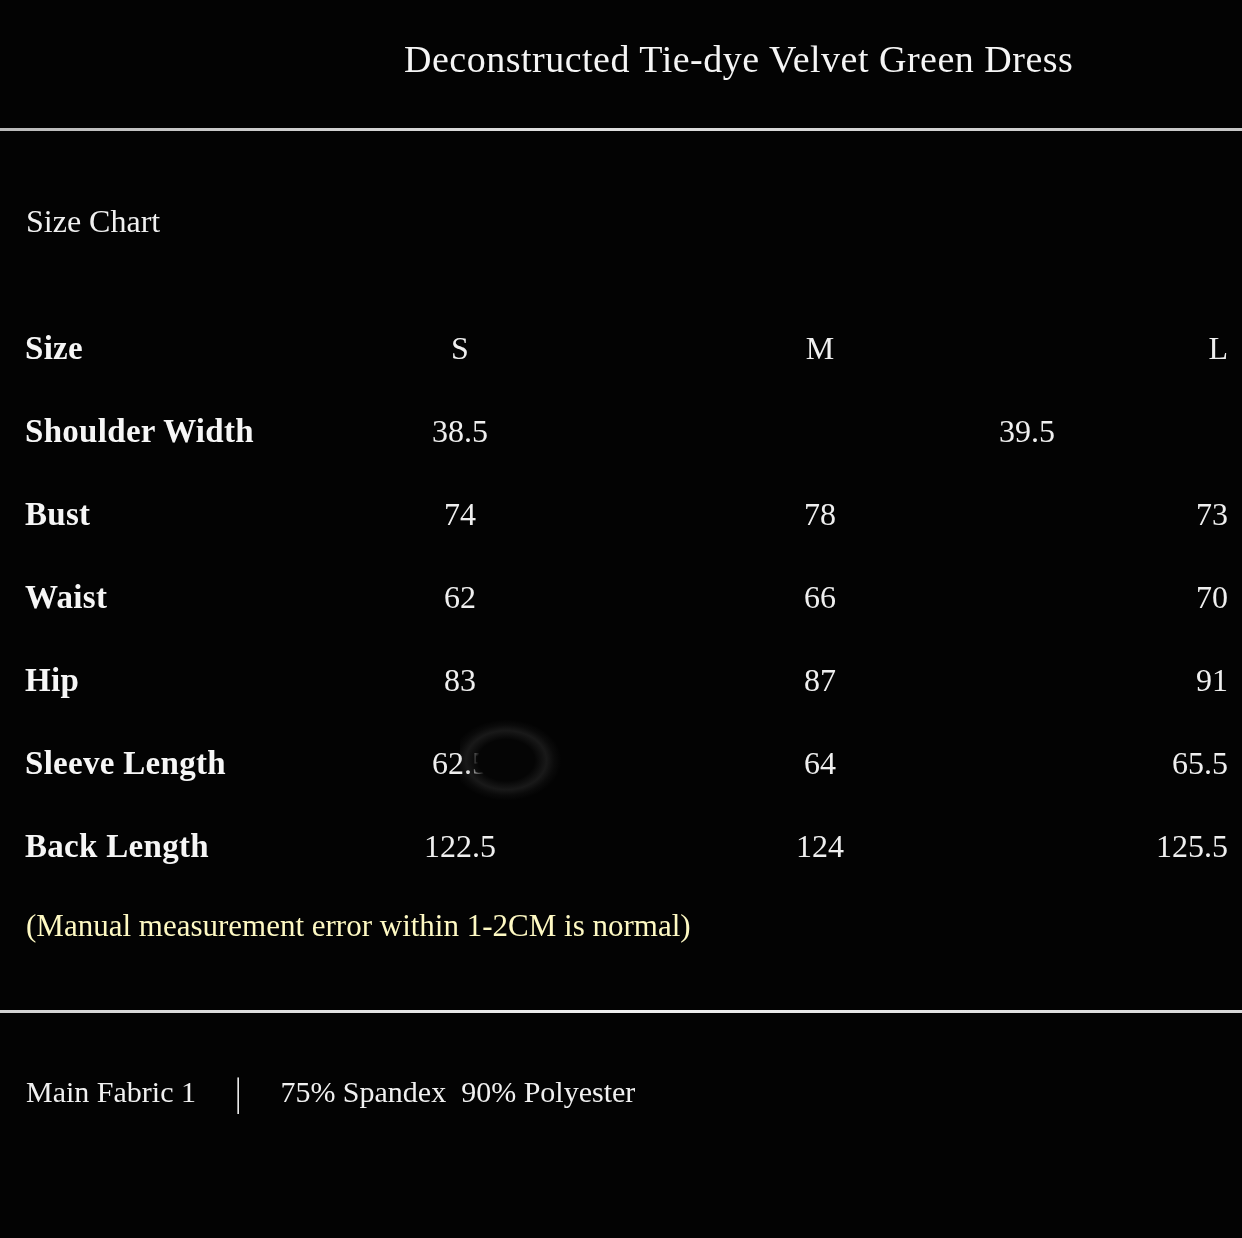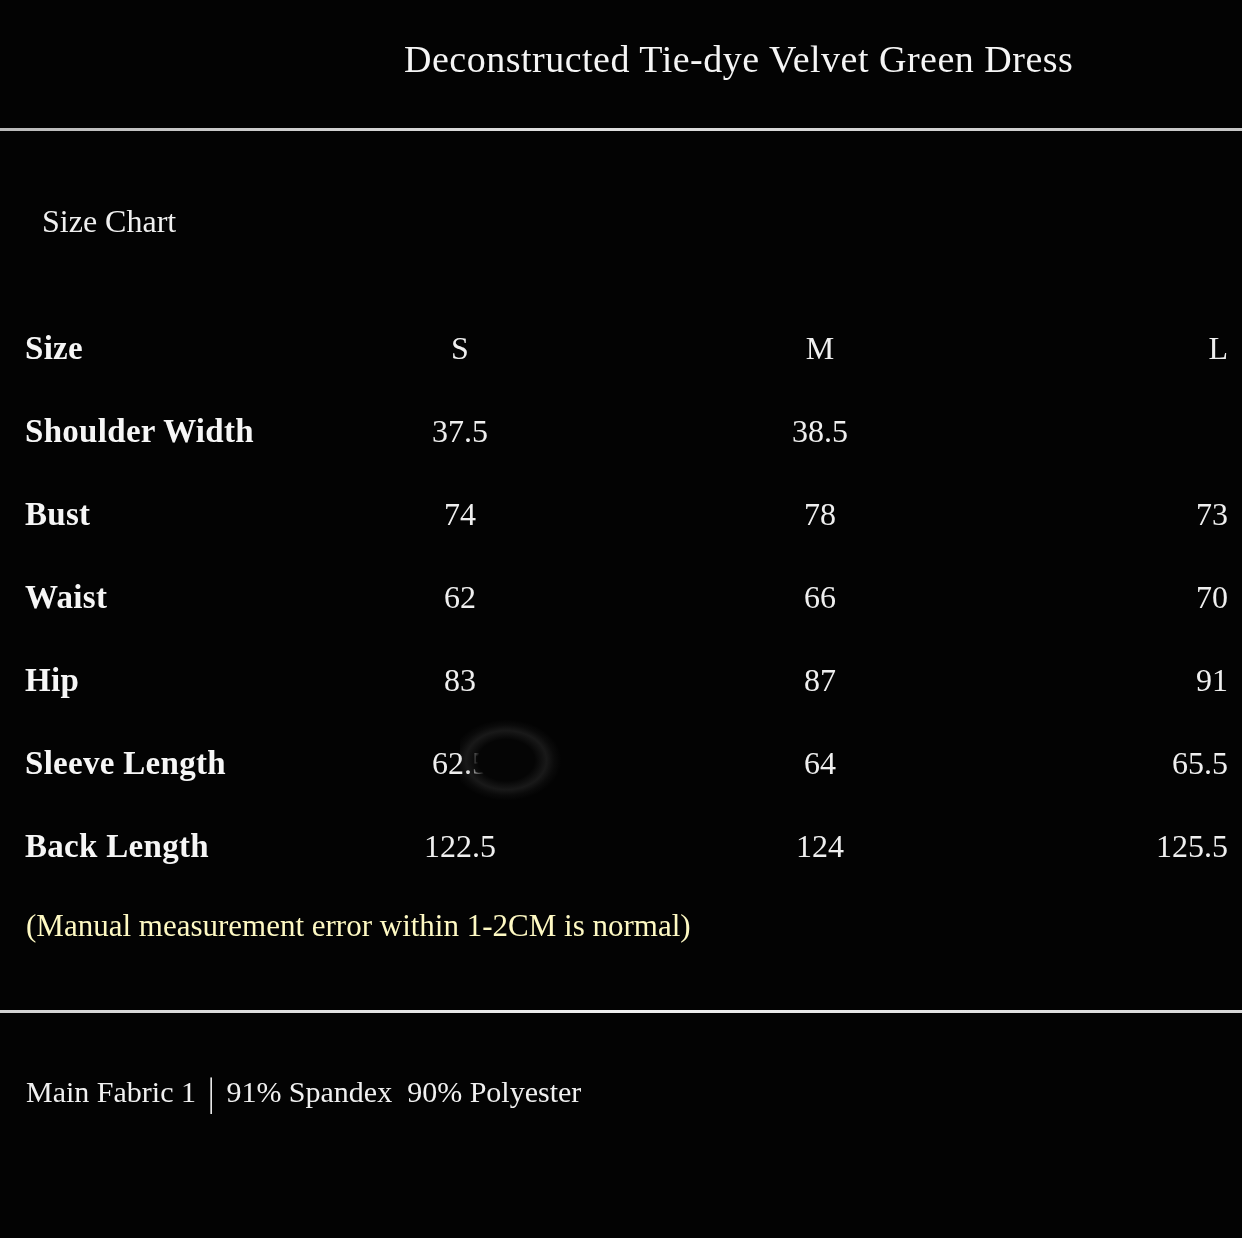--- a/index.html
+++ b/index.html
@@ -46,21 +46,20 @@
   }
 
   
   .section-title {
     position: absolute;
     left: 26px;
     top: 203px;
     font-size: 32px;
     font-weight: 400;
     color: #f0f0f0;
-    margin-left: 16px;
   }
 
   
   .size-table {
     position: absolute;
     left: 0;
     top: 307px;
     width: 992px;
   }
   .trow {
@@ -102,20 +101,21 @@
   .fabric-info {
     position: absolute;
     left: 26px;
     top: 1073px;
     font-size: 30px;
     font-weight: 400;
     color: #f0f0f0;
     display: flex;
     align-items: center;
     white-space: pre;
+    gap: 27px;
   }
   .fabric-sep {
     margin: 0 12px;
     font-size: 32px;
     font-weight: 300;
     color: #e8e8e8;
     transform: scaleY(1.25);
     display: inline-block;
   }
 
@@ -149,22 +149,22 @@
 
     <div class="trow">
       <div class="label">Size</div>
       <div class="val">S</div>
       <div class="val">M</div>
       <div class="val last">L</div>
     </div>
 
     <div class="trow">
       <div class="label">Shoulder Width</div>
-      <div class="val">37.5</div>
       <div class="val">38.5</div>
+      <div class="val last">39.5</div>
     </div>
 
     <div class="trow">
       <div class="label">Bust</div>
       <div class="val">74</div>
       <div class="val">78</div>
       <div class="val last">73</div>
     </div>
 
     <div class="trow">
@@ -199,16 +199,16 @@
 
   <div class="smudge"></div>
 
   <div class="measure-note">(Manual measurement error within 1-2CM is normal)</div>
 
   <div class="divider divider-bottom"></div>
 
   <div class="fabric-info">
     <span>Main Fabric 1</span>
     <span class="fabric-sep">|</span>
-    <span>91% Spandex  90% Polyester</span>
+    <span>75% Spandex  90% Polyester</span>
   </div>
 
 </div>
 
 </body></html>

